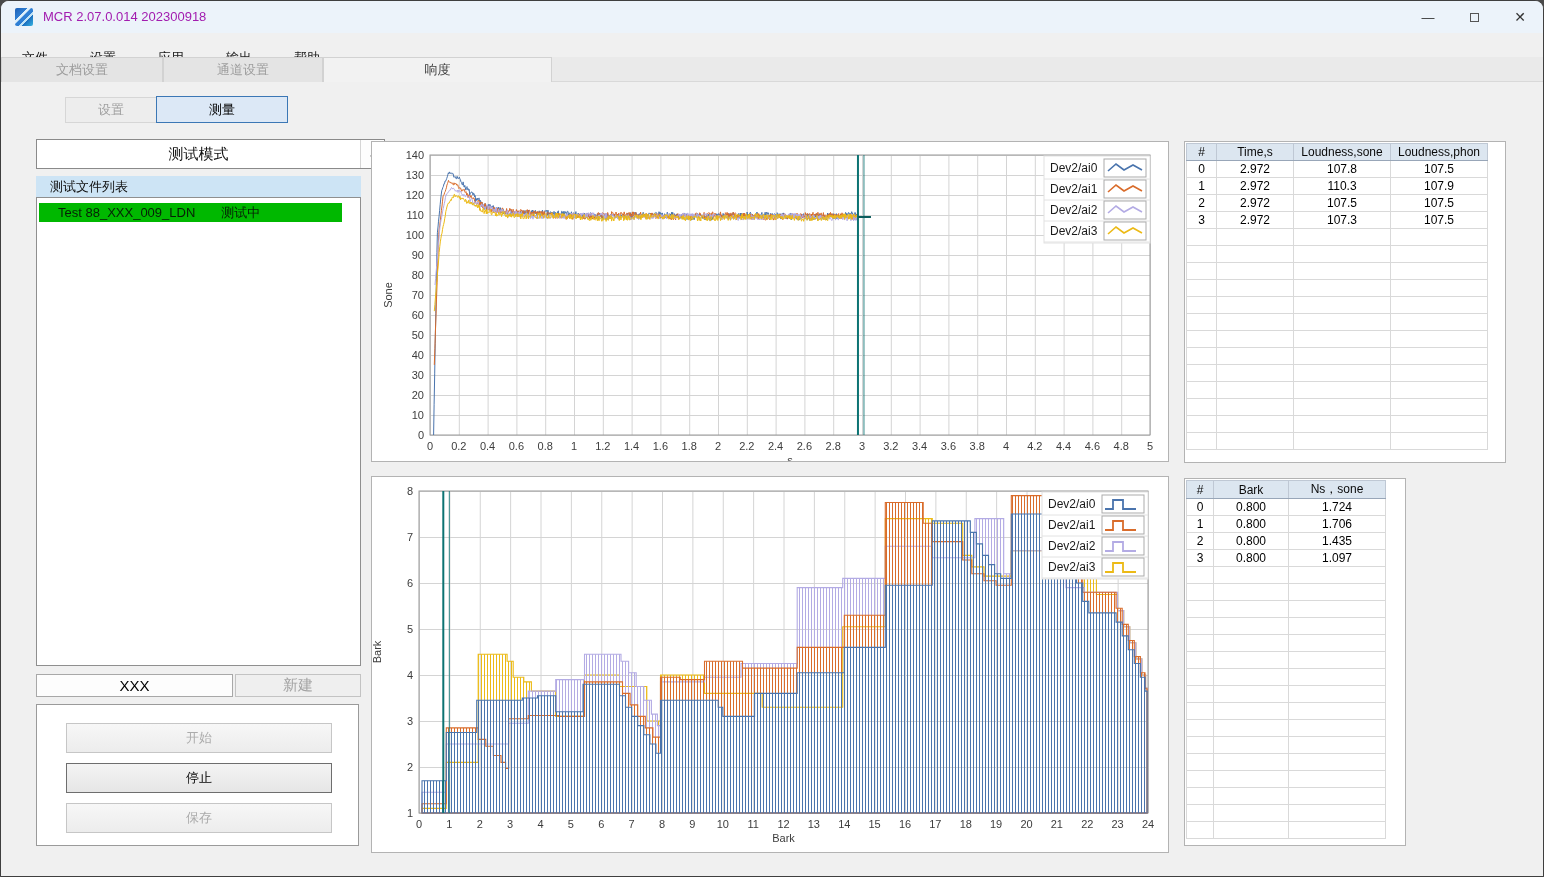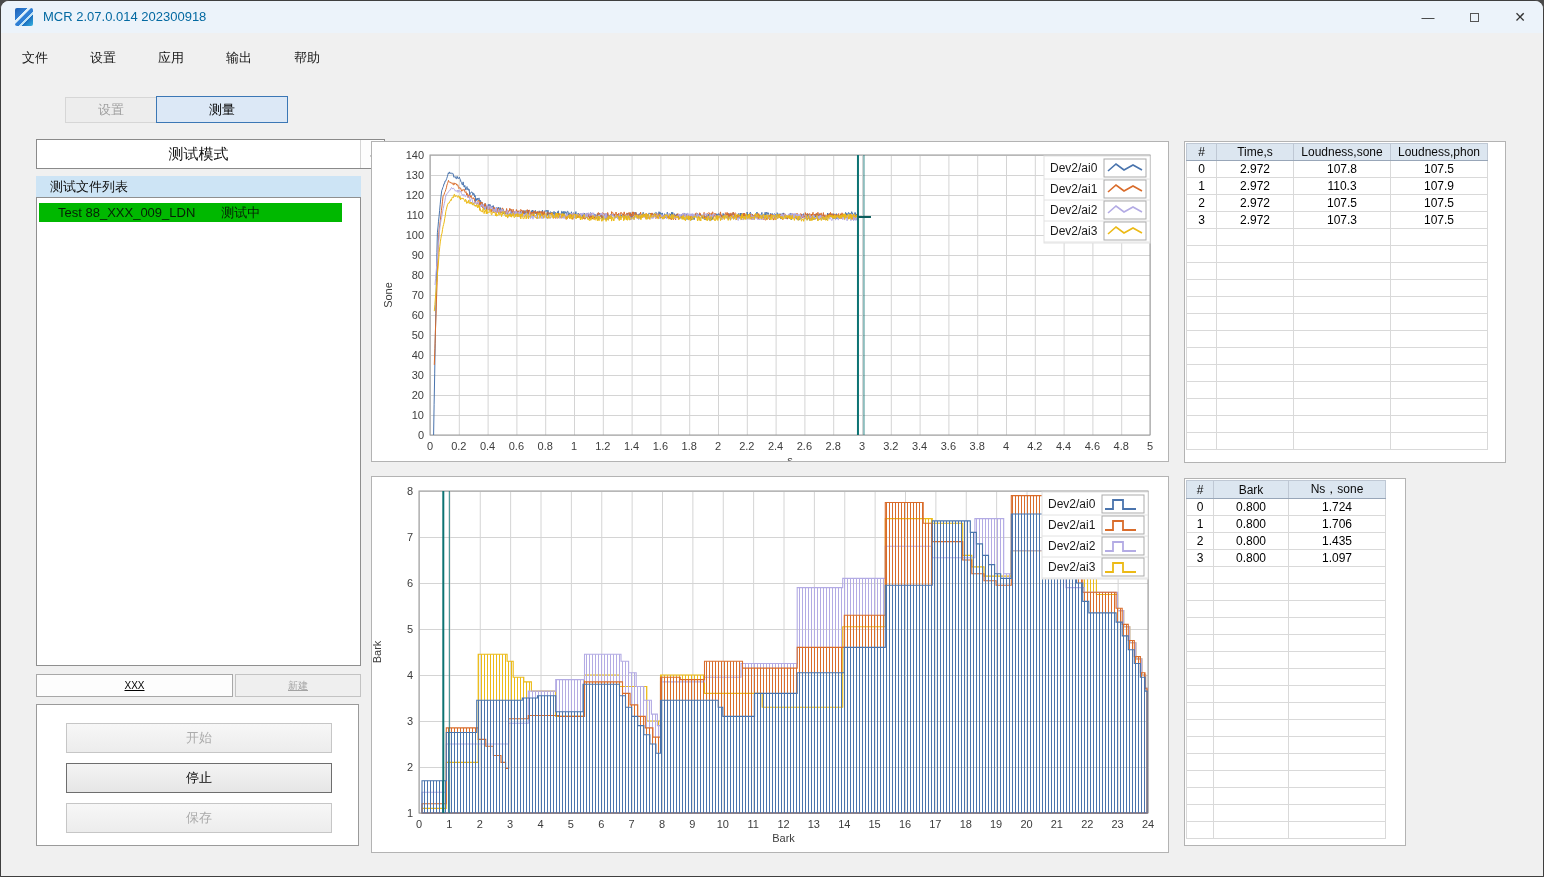--- a/index.html
+++ b/index.html
@@ -3,21 +3,21 @@
 <meta charset="utf-8">
 <style>
   html,body{margin:0;padding:0;background:#4a4a4a;font-family:"Liberation Sans",sans-serif;}
   *{box-sizing:border-box;}
   #window{position:relative;width:1544px;height:877px;background:#f0f0f0;border:1px solid #3f3f3f;
           border-radius:9px 9px 0 0;overflow:hidden;}
   
   #titlebar{position:absolute;left:0;top:0;width:100%;height:32px;background:#ecf3fa;}
   #app-icon{position:absolute;left:14px;top:7px;width:18px;height:18px;border-radius:2px;
     background:linear-gradient(135deg,#1e5fb4 0%,#2f7fd4 35%,#dff0fa 36%,#dff0fa 44%,#2f7fd4 45%,#2f7fd4 60%,#bfe2f5 61%,#bfe2f5 68%,#1b6fc0 69%,#35b5e0 100%);}
-  #window-title{position:absolute;left:42px;top:8px;font-size:13px;color:#0369a1;}
+  #window-title{position:absolute;left:42px;top:8px;font-size:13px;color:#a21caf;}
   .win-btn{position:absolute;top:0;width:46px;height:32px;display:flex;align-items:center;justify-content:center;
            font-size:13px;color:#333;cursor:default;}
   #btn-min{right:92px;} #btn-max{right:46px;} #btn-close{right:0;font-size:14px;}
   #btn-max span{display:block;width:9px;height:9px;border:1px solid #555;}
   
   #menubar{position:absolute;left:0;top:32px;width:100%;height:24px;background:#f0f0f0;display:flex;align-items:center;}
   .menu-item{padding:0 21px;font-size:13px;color:#1a1a1a;line-height:24px;margin-top:26px;}
   
   #tabbar{position:absolute;left:0;top:56px;width:100%;height:25px;background:#eaeaea;display:flex;}
   .tab{height:25px;border:1px solid #d2d2d2;border-bottom:none;display:flex;align-items:center;justify-content:center;
@@ -34,21 +34,21 @@
                display:flex;align-items:center;}
   #mode-select .val{flex:1;text-align:center;font-size:15px;color:#111;}
   #mode-select .dd{width:24px;height:28px;border-left:1px solid #d5d5d5;display:flex;align-items:center;justify-content:center;
                    color:#555;font-size:11px;background:#fdfdfd;}
   #list-header{position:absolute;left:35px;top:175px;width:325px;height:21px;background:#cde4f5;
                font-size:13px;color:#111;line-height:21px;padding-left:14px;}
   #file-list{position:absolute;left:35px;top:196px;width:325px;height:469px;background:#fff;border:1px solid #8f8f8f;}
   #file-item{position:absolute;left:2px;top:5px;width:303px;height:19px;font-size:13px;color:#062006;
              line-height:19px;padding-left:19px;}
   #file-item .status{margin-left:26px;}
-  .btn{position:absolute;display:flex;align-items:center;justify-content:center;font-size:10px;text-decoration:underline;}
+  .btn{position:absolute;display:flex;align-items:center;justify-content:center;font-size:15px;}
   #btn-xxx{left:35px;top:673px;width:197px;height:23px;background:#fdfdfd;border:1px solid #a8a8a8;color:#000;}
   #btn-new{left:234px;top:673px;width:126px;height:23px;background:#efefef;border:1px solid #c3c3c3;color:#a3a3a3;}
   #control-box{position:absolute;left:35px;top:703px;width:323px;height:142px;background:#fff;border:1px solid #9a9a9a;}
   .ctl-btn{position:absolute;left:29px;width:266px;height:30px;display:flex;align-items:center;justify-content:center;
            font-size:13px;background:linear-gradient(#f7f7f7,#ececec);border:1px solid #c6c6c6;color:#ababab;}
   #btn-start{top:18px;} #btn-stop{top:58px;border:1px solid #6e6e6e;color:#000;background:linear-gradient(#f4f4f4,#e6e6e6);}
   #btn-save{top:98px;}
   
   .panel{position:absolute;background:#fff;border:1px solid #b3b3b3;}
   #top-chart{left:370px;top:140px;width:798px;height:321px;}
@@ -77,20 +77,26 @@
   </div>
 
   <div id="menubar">
     <span class="menu-item">文件</span>
     <span class="menu-item">设置</span>
     <span class="menu-item">应用</span>
     <span class="menu-item">输出</span>
     <span class="menu-item">帮助</span>
   </div>
 
+  <div id="tabbar">
+    <div class="tab" id="tab-0">文档设置</div>
+    <div class="tab" id="tab-1">通道设置</div>
+    <div class="tab active" id="tab-2">响度</div>
+    <div id="tab-filler"></div>
+  </div>
 
   <div class="subtab" id="subtab-settings">设置</div>
   <div class="subtab" id="subtab-measure">测量</div>
 
   <div id="mode-select">
     <span class="val">测试模式</span>
     <span class="dd">⌄</span>
   </div>
 
   <div id="list-header">测试文件列表</div>

